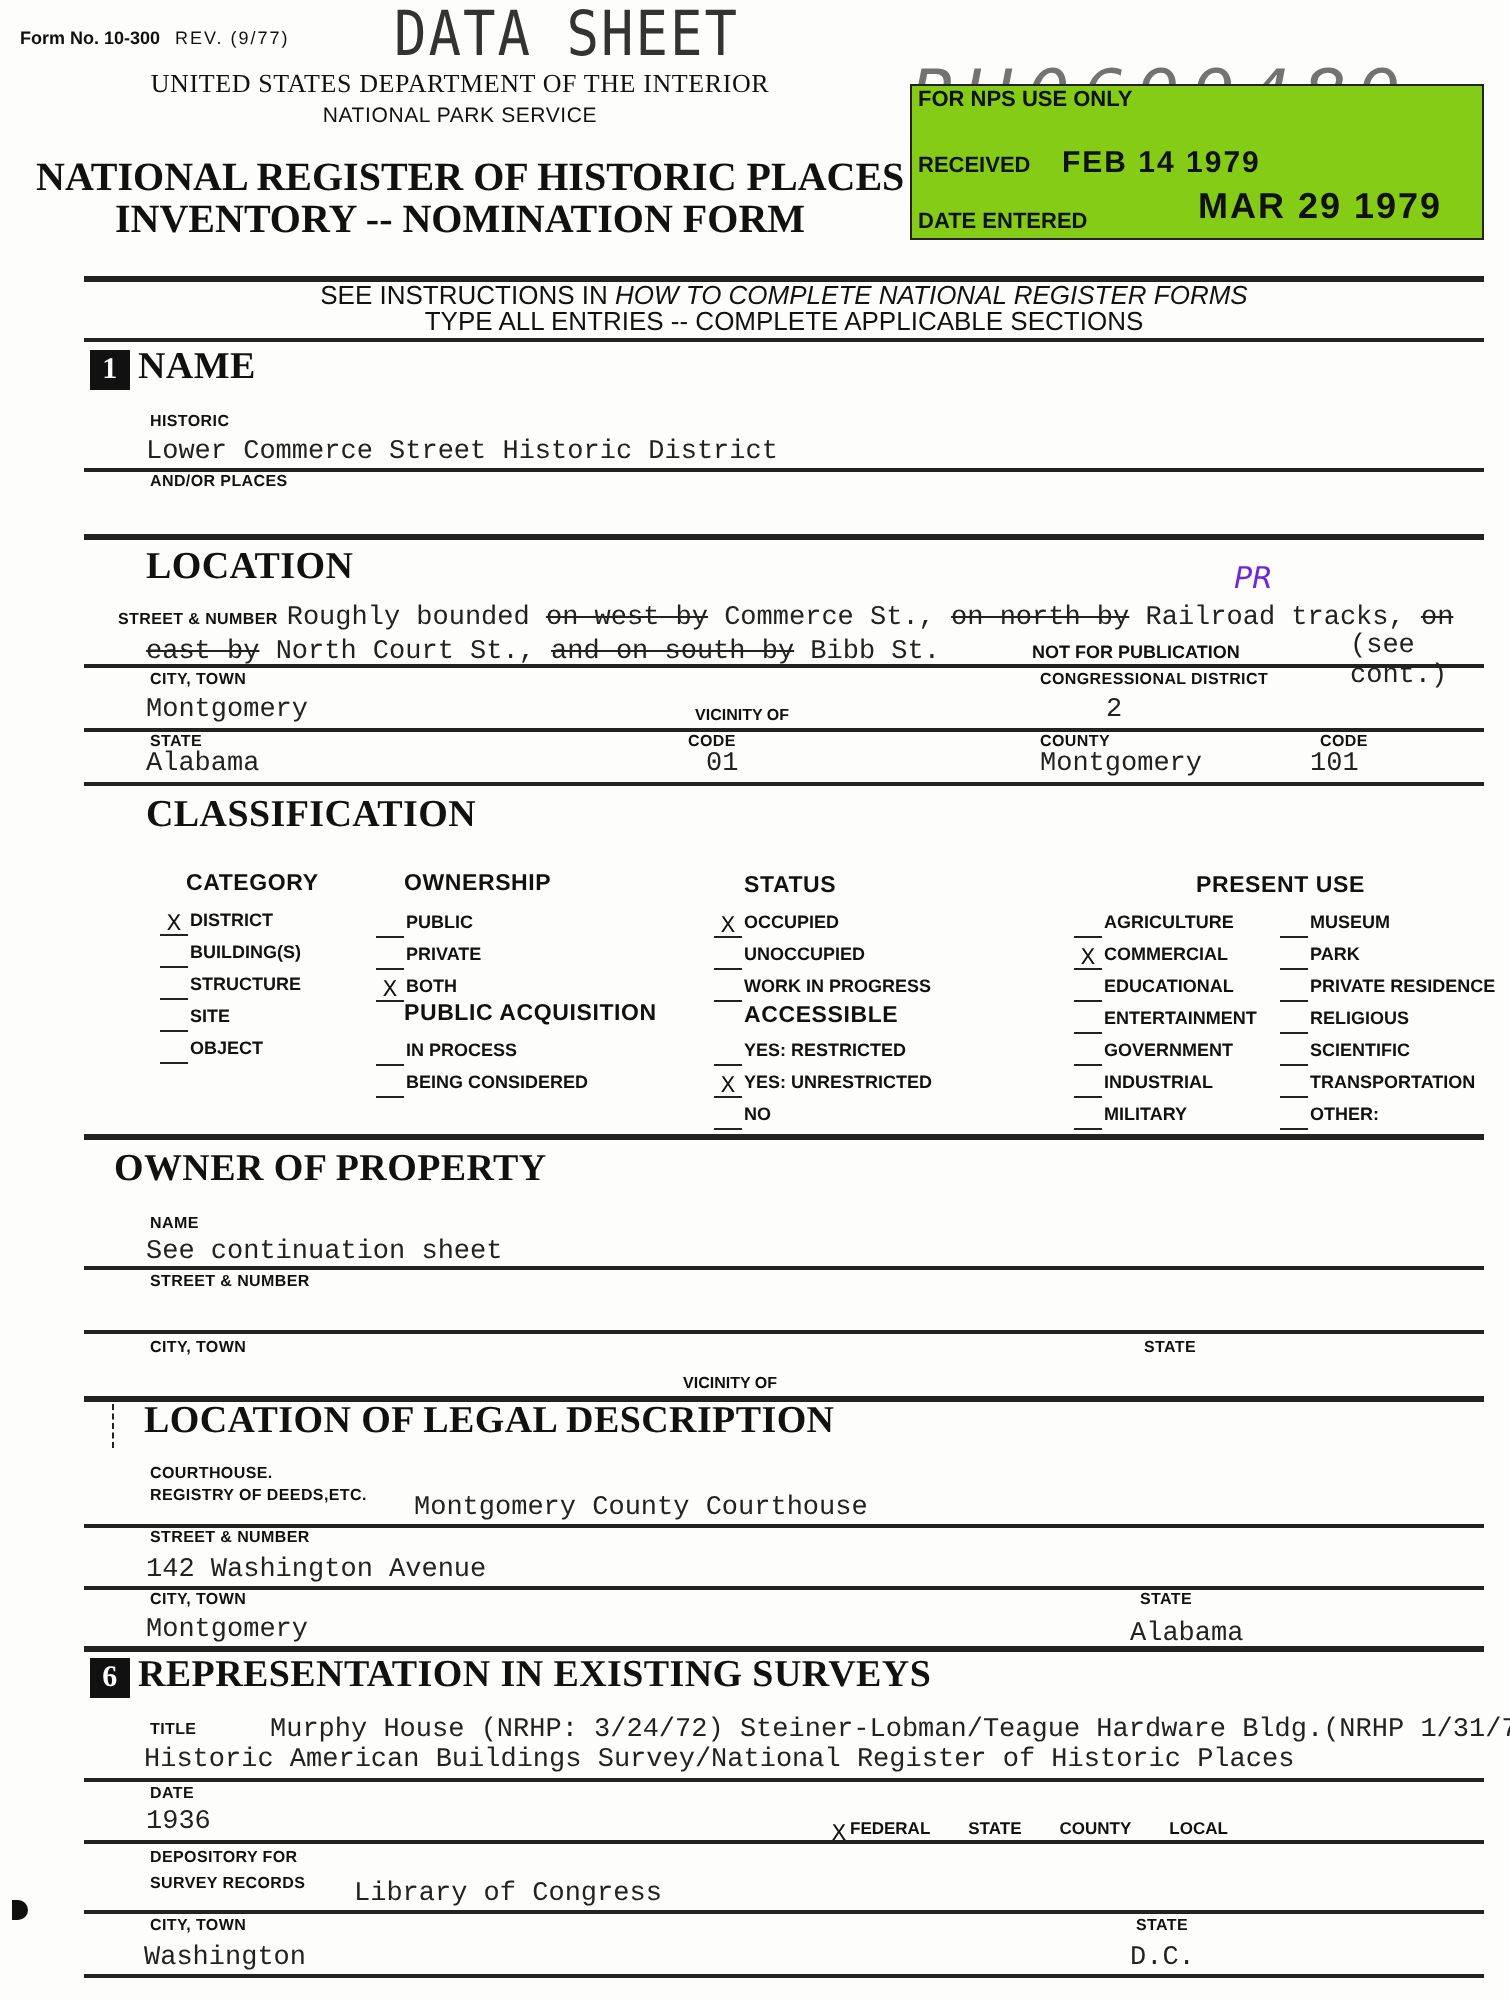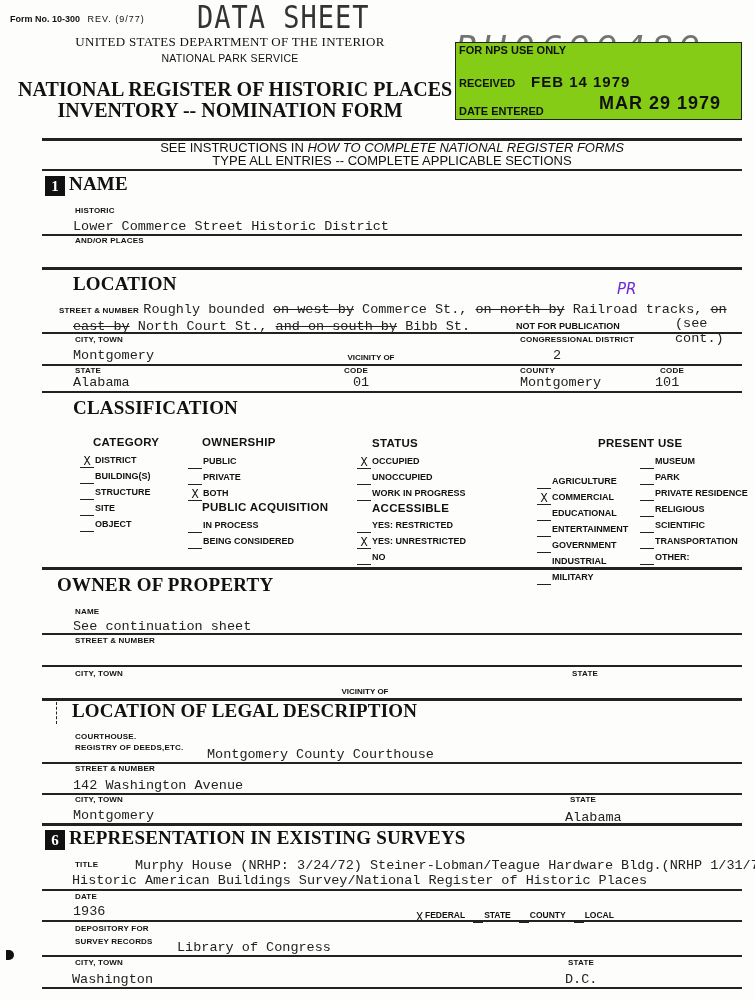--- a/index.html
+++ b/index.html
@@ -121,21 +121,21 @@
     <div class="opt"><span class="mark"></span><span>WORK IN PROGRESS</span></div>
   </div>
 <div class="abs colhead" style="left:372px;top:502px;">ACCESSIBLE</div>
 <div class="abs" id="acc-list" style="left:357px;top:517px;">
     <div class="opt"><span class="mark"></span><span>YES: RESTRICTED</span></div>
     <div class="opt"><span class="mark">X</span><span>YES: UNRESTRICTED</span></div>
     <div class="opt"><span class="mark"></span><span>NO</span></div>
   </div>
 
 <div class="abs colhead" style="left:598px;top:437px;">PRESENT USE</div>
-<div class="abs" id="use-col1" style="left:537px;top:453px;margin-top:20px;">
+<div class="abs" id="use-col1" style="left:537px;top:453px;">
     <div class="opt"><span class="mark"></span><span>AGRICULTURE</span></div>
     <div class="opt"><span class="mark">X</span><span>COMMERCIAL</span></div>
     <div class="opt"><span class="mark"></span><span>EDUCATIONAL</span></div>
     <div class="opt"><span class="mark"></span><span>ENTERTAINMENT</span></div>
     <div class="opt"><span class="mark"></span><span>GOVERNMENT</span></div>
     <div class="opt"><span class="mark"></span><span>INDUSTRIAL</span></div>
     <div class="opt"><span class="mark"></span><span>MILITARY</span></div>
   </div>
 <div class="abs" id="use-col2" style="left:640px;top:453px;">
     <div class="opt"><span class="mark"></span><span>MUSEUM</span></div>

